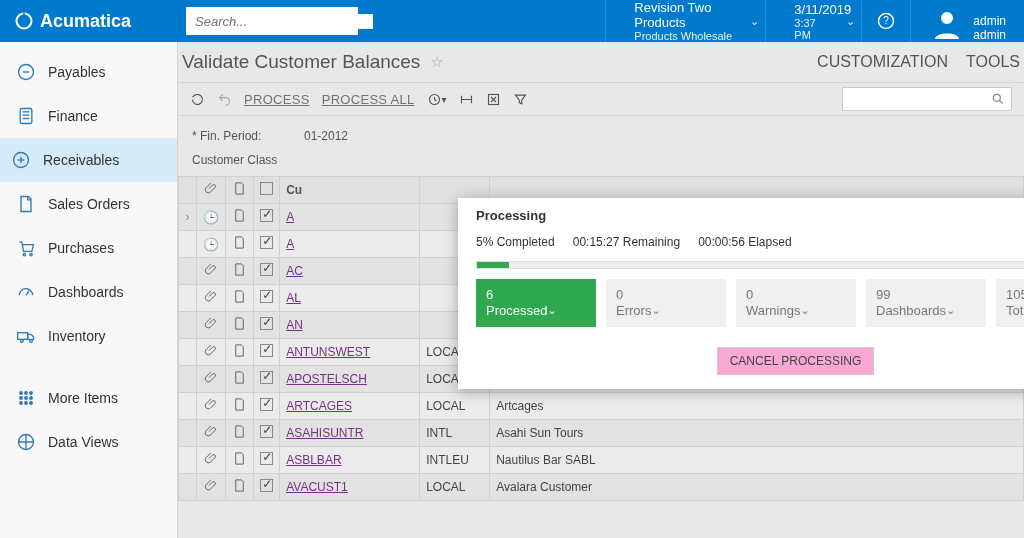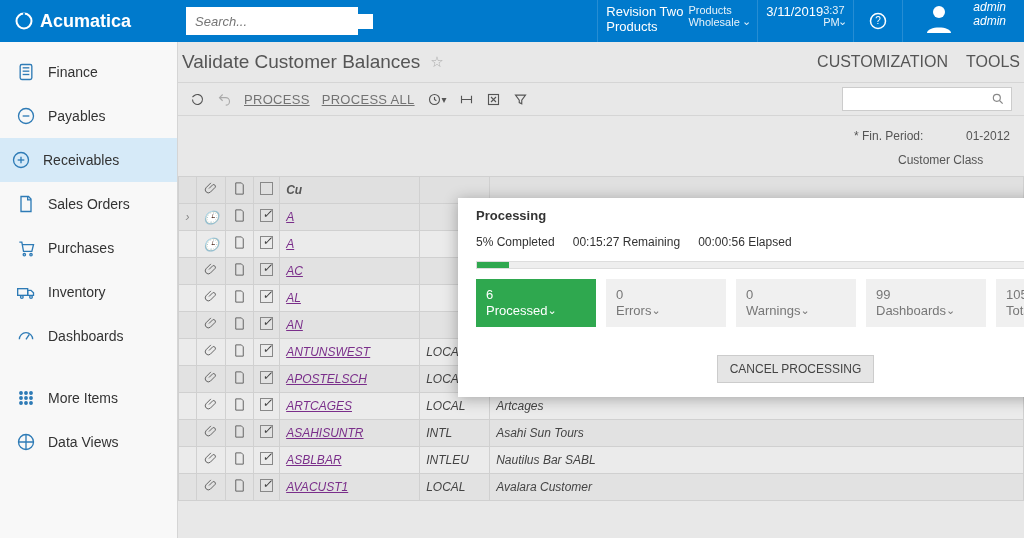--- a/index.html
+++ b/index.html
@@ -4,48 +4,48 @@
 <style>
 * { box-sizing: border-box; margin: 0; padding: 0; }
 html, body { width: 1024px; height: 538px; overflow: hidden; font-family: Arial, sans-serif; font-size: 13px; color: #333; background:#e8e8e8; }
 .topbar { height: 42px; background:#007acc; color:#fff; display:flex; align-items:center; }
 .brand { width:178px; display:flex; align-items:center; padding-left:14px; gap:6px; font-size:18px; font-weight:600; }
 .brand svg { width:20px; height:20px; }
 .searchbox { margin-left:8px; background:#fff; width:172px; height:28px; display:flex; align-items:center; padding:0 8px; border:1px solid #fff; }
 .searchbox input { border:none; outline:none; flex:1; font-size:13px; font-style:italic; color:#666; }
 .searchbox svg { width:16px; height:16px; color:#0079c1; }
 .top-right { margin-left:auto; display:flex; align-items:stretch; height:100%; }
-.top-block { border-left:1px solid rgba(255,255,255,0.15); padding:4px 8px; display:flex; flex-direction:row; justify-content:center; font-size:12px; position:relative; }
+.top-block { border-left:1px solid rgba(255,255,255,0.15); padding:4px 28px; display:flex; flex-direction:column; justify-content:center; font-size:12px; position:relative; }
 .top-block .primary { font-size:13px; }
 .top-block .secondary { font-size:11px; opacity:.9; }
 .top-block .chev { position:absolute; right:6px; top:50%; transform:translateY(-50%); font-size:11px; opacity:.9;}
 .top-block.icon-only { padding:0 14px; align-items:center; justify-content:center; flex-direction:row; }
 .top-block.icon-only svg { width:20px; height:20px; }
-.top-block.user { padding:0 18px; flex-direction:row; align-items:flex-start; gap:16px;font-style:italic; }
+.top-block.user { padding:0 18px; flex-direction:row; align-items:flex-end; gap:8px; }
 .shell { display:flex; height:496px; }
 .sidebar { width:178px; background:#f8f8f8; border-right:1px solid #d5d5d5; padding-top:8px; }
 .sb-item { display:flex; align-items:center; gap:12px; padding:12px 16px; font-size:14px; color:#333; cursor:pointer; }
 .sb-item.active { background:#d6eaf8;padding-left:11px; }
 .sb-item svg { width:20px; height:20px; stroke:#2e7bb6; fill:none; stroke-width:1.6; }
 .sb-item.active svg { stroke:#2e7bb6; }
 .content { flex:1; background:#e8e8e8; display:flex; flex-direction:column; position:relative; }
 .titlebar { height:40px; display:flex; align-items:center; padding:0 4px; }
 .titlebar h1 { font-size:19px; font-weight:400; color:#555; }
 .titlebar .star { margin-left:10px; color:#aaa; font-size:15px; }
 .rightlinks { margin-left:auto; display:flex; gap:18px; font-size:16px; color:#555; }
 .toolbar { height:34px; display:flex; align-items:center; gap:12px; padding:0 12px; border-top:1px solid #d5d5d5; border-bottom:1px solid #d5d5d5; background:#e8e8e8; }
 .tb-btn { color:#555; cursor:pointer; font-size:13px; display:flex; align-items:center; }
 .tb-btn.text { color:#737373; letter-spacing:.3px;text-decoration:underline; }
 .tb-search { margin-left:auto; width:170px; height:24px; background:#fff; border:1px solid #ccc; display:flex; align-items:center; padding:0 6px; }
 .tb-search svg { width:14px; height:14px; color:#888; margin-left:auto; }
 .filters { padding:8px 14px 4px; font-size:12px; color:#555; }
-.filter-row { display:flex; align-items:center; height:24px;justify-content:flex-end; }
+.filter-row { display:flex; align-items:center; height:24px; }
 .filter-row .label { width:112px; }
 .grid { flex:1; overflow:hidden; }
-.grid table { border-collapse:collapse; width:100%;font-style:italic; }
+.grid table { border-collapse:collapse; width:100%; }
 .grid th, .grid td { border:1px solid #d0d0d0; padding:4px 6px; text-align:left; font-size:12px; height:25px; background:#e2e2e2; color:#444; white-space:nowrap;}
 .grid th { background:#e0e0e0; font-weight:600; color:#555; }
 .grid tr.alt td { background:#ebebeb; }
 .grid .code { color:#7a2e8a; text-decoration:underline; }
 .grid .chev-cell { width:18px; text-align:center; color:#888; }
 .grid .chk-cell, .grid .icon-cell { width:22px; text-align:center; color:#666; }
 .checkbox { display:inline-block; width:13px; height:13px; border:1px solid #888; position:relative; }
 .checkbox.checked::after { content:"✓"; position:absolute; top:-3px; left:1px; font-size:12px; color:#444; }
 .clock-icon { color:#c9a400; font-size:13px; }
 
@@ -53,21 +53,21 @@
 .modal h3 { font-size:13px; font-weight:700; padding:10px 18px 8px; color:#333; }
 .modal .stats { padding:4px 18px 8px; font-size:12px; color:#333; display:flex; gap:18px; }
 .modal .pbar { margin:4px 18px 10px; height:8px; background:#eee; position:relative; border:1px solid #ddd;}
 .modal .pbar .fill { height:100%; background:#2fa84f; width:5%; }
 .modal .cards { display:flex; gap:10px; padding:0 18px; }
 .card { flex:none; width:120px; height:48px; background:#f0f0f0; padding:6px 10px; font-size:13px; color:#777; display:flex; flex-direction:column; justify-content:center; }
 .card .num { font-size:13px; line-height:1.1;}
 .card .lbl { font-size:13px; display:flex; align-items:center; }
 .card.green { background:#2fa84f; color:#fff; }
 .card .chev { font-size:11px; }
-.modal .cancel { display:block; margin:28px auto 0; background:#e5e5e5; border:1px solid #ccc; padding:6px 12px; font-size:12px; color:#444; cursor:pointer; }
+.modal .cancel { display:block; margin:20px auto 0; background:#f9a8d4; border:1px solid #ccc; padding:6px 12px; font-size:12px; color:#444; cursor:pointer; }
 svg.ico { width:15px; height:15px; }
 </style>
 </head>
 <body>
 
 <div class="topbar">
   <div class="brand">
     <svg viewBox="0 0 24 24">
         <circle cx="12" cy="12" r="9" fill="none" stroke="#fff" stroke-width="2.4"></circle>
         <rect x="11" y="2" width="2" height="8" fill="#007acc"></rect>
@@ -105,34 +105,34 @@
         </svg>
       <span>admin admin</span>
     </div>
   </div>
 </div>
 
 <div class="shell">
   <div class="sidebar">
     <div class="sb-item">
       <svg viewBox="0 0 24 24">
+          <circle cx="12" cy="12" r="9"></circle>
+          <line x1="8" y1="12" x2="16" y2="12"></line>
+        </svg>
+      <span>Payables</span>
+    </div>
+    <div class="sb-item">
+      <svg viewBox="0 0 24 24">
           <rect x="5" y="3" width="14" height="18" rx="2"></rect>
           <line x1="8" y1="7" x2="16" y2="7"></line>
           <line x1="8" y1="11" x2="16" y2="11"></line>
           <line x1="8" y1="15" x2="16" y2="15"></line>
         </svg>
       <span>Finance</span>
     </div>
-    <div class="sb-item">
-      <svg viewBox="0 0 24 24">
-          <circle cx="12" cy="12" r="9"></circle>
-          <line x1="8" y1="12" x2="16" y2="12"></line>
-        </svg>
-      <span>Payables</span>
-    </div>
     <div class="sb-item active">
       <svg viewBox="0 0 24 24">
           <circle cx="12" cy="12" r="9"></circle>
           <line x1="8" y1="12" x2="16" y2="12"></line>
           <line x1="12" y1="8" x2="12" y2="16"></line>
         </svg>
       <span>Receivables</span>
     </div>
     <div class="sb-item">
       <svg viewBox="0 0 24 24">
@@ -141,36 +141,36 @@
         </svg>
       <span>Sales Orders</span>
     </div>
     <div class="sb-item">
       <svg viewBox="0 0 24 24">
           <path d="M4 5h3l2 11h10l2-8H8"></path>
           <circle cx="10" cy="20" r="1.4"></circle>
           <circle cx="18" cy="20" r="1.4"></circle>
         </svg>
       <span>Purchases</span>
+    </div>
+    <div class="sb-item">
+      <svg viewBox="0 0 24 24">
+          <path d="M4 16a8 8 0 0 1 16 0"></path>
+          <line x1="12" y1="16" x2="16" y2="10"></line>
+        </svg>
+      <span>Dashboards</span>
     </div>
     <div class="sb-item">
       <svg viewBox="0 0 24 24">
           <rect x="2" y="8" width="12" height="8"></rect>
           <path d="M14 10h4l3 3v3h-7z"></path>
           <circle cx="7" cy="18" r="1.6"></circle>
           <circle cx="18" cy="18" r="1.6"></circle>
         </svg>
       <span>Inventory</span>
-    </div>
-    <div class="sb-item">
-      <svg viewBox="0 0 24 24">
-          <path d="M4 16a8 8 0 0 1 16 0"></path>
-          <line x1="12" y1="16" x2="16" y2="10"></line>
-        </svg>
-      <span>Dashboards</span>
     </div>
     <div style="height:18px"></div>
     <div class="sb-item">
       <svg viewBox="0 0 24 24">
           <circle cx="6" cy="6" r="1.5" fill="#2e7bb6"></circle>
           <circle cx="12" cy="6" r="1.5" fill="#2e7bb6"></circle>
           <circle cx="18" cy="6" r="1.5" fill="#2e7bb6"></circle>
           <circle cx="6" cy="12" r="1.5" fill="#2e7bb6"></circle>
           <circle cx="12" cy="12" r="1.5" fill="#2e7bb6"></circle>
           <circle cx="18" cy="12" r="1.5" fill="#2e7bb6"></circle>

